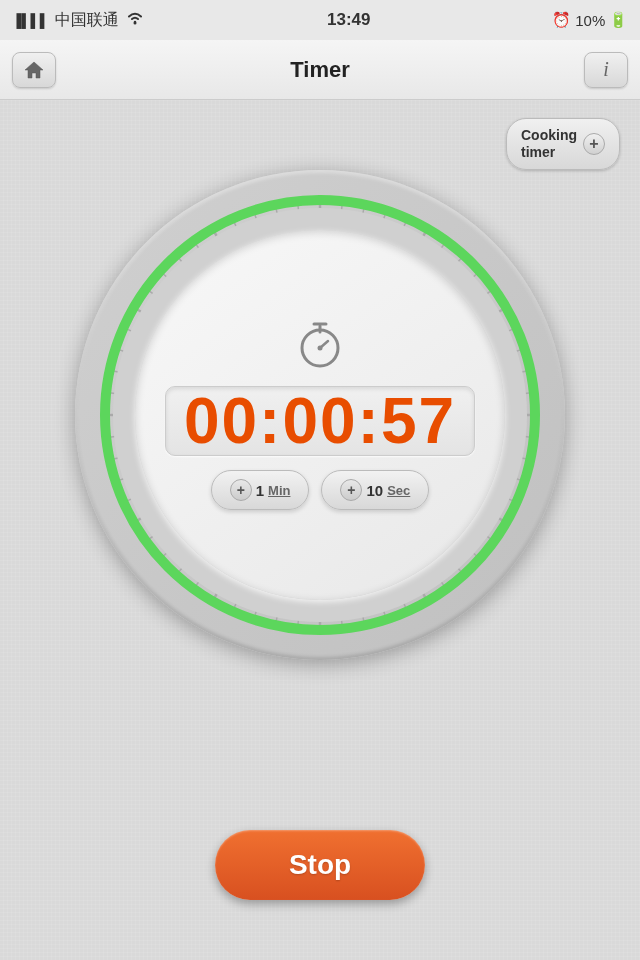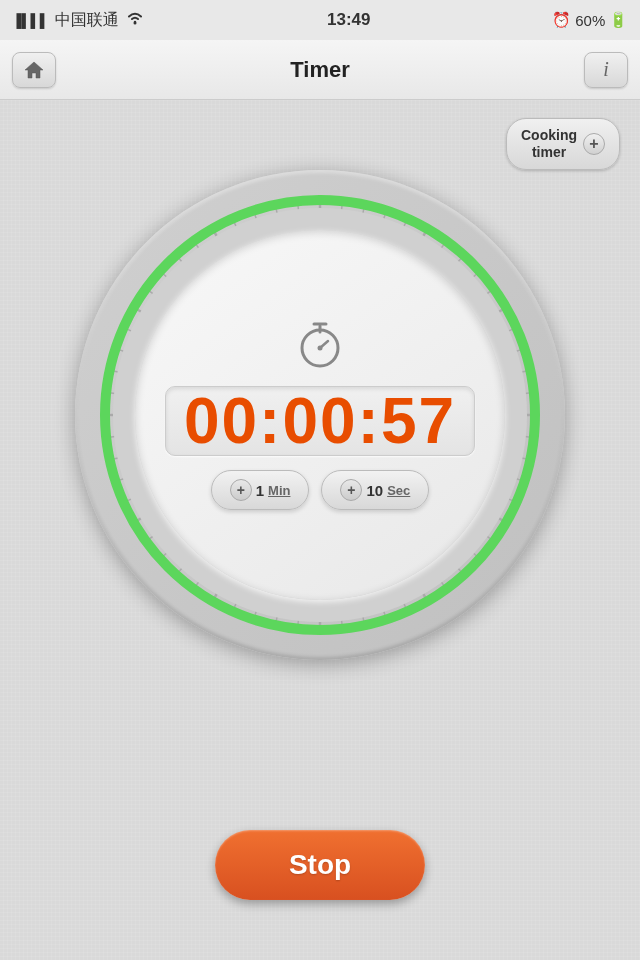--- a/index.html
+++ b/index.html
@@ -305,41 +305,41 @@
         <path d="M10 12 Q10 12 10 12" stroke="#333" stroke-width="2.5" fill="none" stroke-linecap="round"></path>
         <path d="M7 9 Q10 6.5 13 9" stroke="#333" stroke-width="2" fill="none" stroke-linecap="round"></path>
         <path d="M4 6.5 Q10 1 16 6.5" stroke="#333" stroke-width="2" fill="none" stroke-linecap="round"></path>
         <circle cx="10" cy="13" r="1.5" fill="#333"></circle>
       </svg>
     </span>
   </div>
   <div class="status-center">13:49</div>
   <div class="status-right">
     <span>⏰</span>
-    <span>60%</span>
+    <span>10%</span>
     <span>🔋</span>
   </div>
 </div>
 
 <div class="nav-bar">
   <div class="nav-btn">
     <svg width="22" height="20" viewBox="0 0 22 20" fill="none">
       <path d="M11 2L2 10H5V18H9V13H13V18H17V10H20L11 2Z" fill="#666" stroke="#555" stroke-width="0.5"></path>
     </svg>
   </div>
   <div class="nav-title">Timer</div>
   <div class="nav-btn">
     <span style="font-style:italic; font-size:20px; color:#666; font-family: serif;">i</span>
   </div>
 </div>
 
 <div class="main">
 
   <div class="cooking-timer-btn">
-    <span style="line-height:1.2; text-align:center;">Cooking<br>timer</span>
+    <span style="line-height:1.2; ">Cooking<br>timer</span>
     <div class="cooking-timer-plus">+</div>
   </div>
 
   <div class="clock-container">
 
     <div class="clock-outer">
 
       <svg width="460" height="460" viewBox="0 0 460 460" style="position:absolute; top:15px; left:15px; border-radius:50%;">
 
         <g id="ticks">

